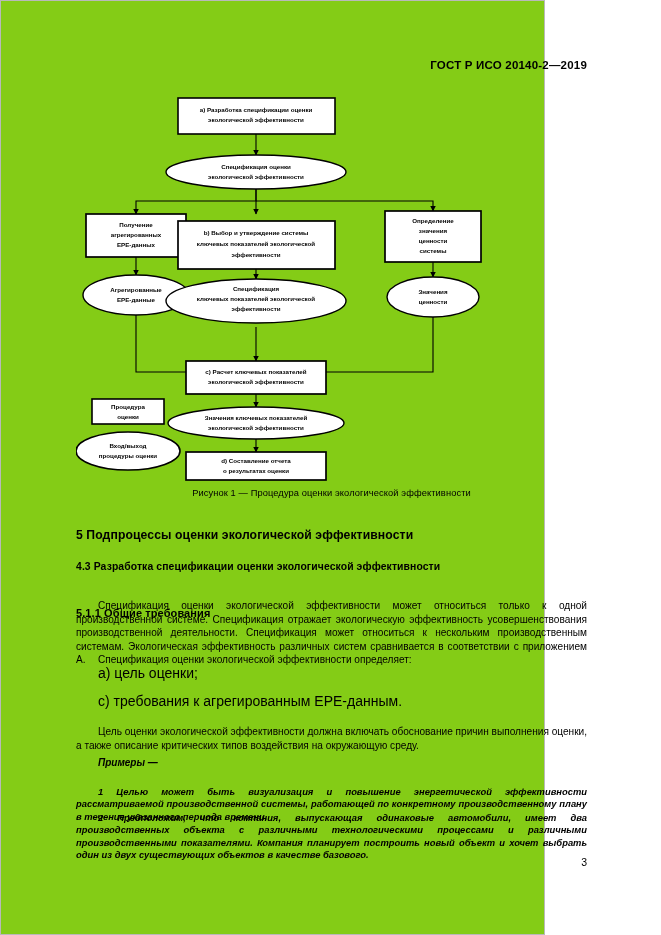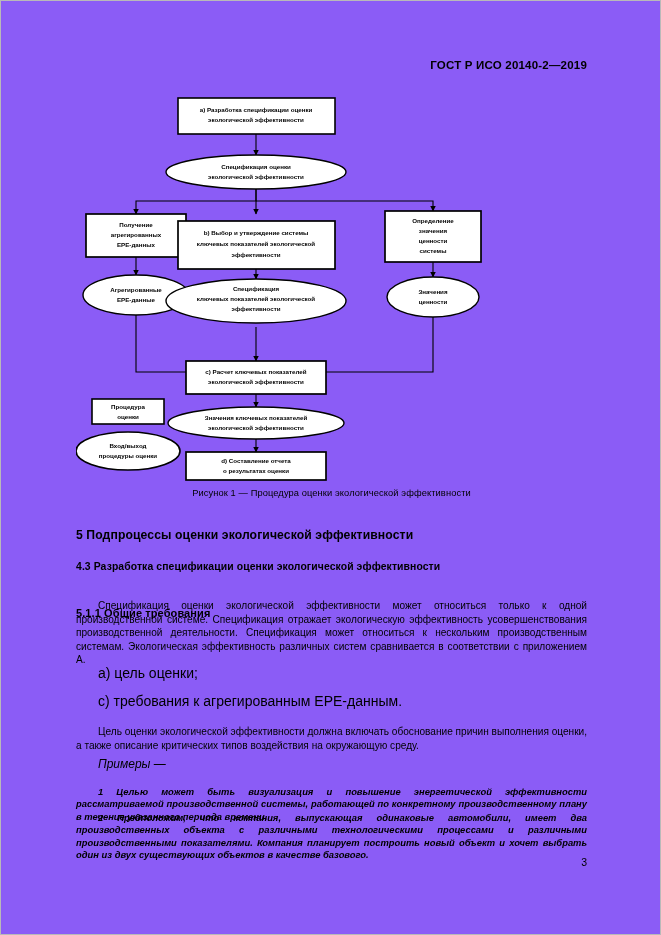--- a/index.html
+++ b/index.html
@@ -11,25 +11,25 @@
     width: 661px;
     height: 935px;
     font-family: "Liberation Sans", sans-serif;
     color: #000000;
     position: relative;
     overflow: hidden;
   }
   .page {
     position: absolute;
     left: 0; top: 0;
-    width: 661px;
+    width: 545px;
     height: 935px;
     box-sizing: border-box;
     border: 1px solid #b9b9b9;
-    background: #8b5cf6;
+    background: #84cc16;
   }
   .content {
     position: absolute;
     left: 75px;
     top: 0;
     width: 511px;
     height: 935px;
   }
 
   
@@ -94,23 +94,23 @@
   .para.indent { text-indent: 22px; }
   .listitem {
     position: absolute;
     font-size: 14px;
     line-height: 13.6px;
     padding-left: 22px;
     width: 489px;
   }
   .example-head {
     position: absolute;
-    font-size: 12px;
+    font-size: 10px;
     font-style: italic;
-    font-weight: normal;
+    font-weight: bold;
     padding-left: 22px;
   }
   .example {
     position: absolute;
     font-size: 9.4px;
     line-height: 12.4px;
     font-style: italic;
     font-weight: bold;
     text-align: justify;
     width: 511px;
@@ -250,20 +250,21 @@
       </svg>
     </div>
 
     <div class="fig-caption">Рисунок 1 — Процедура оценки экологической эффективности</div>
 
     <div class="h1" style="top:527px;">5  Подпроцессы оценки экологической эффективности</div>
     <div class="h2" style="top:560px;">4.3  Разработка спецификации оценки экологической эффективности</div>
     <div class="h3" style="top:582px;">5.1.1  Общие требования</div>
 
     <div class="para indent" style="top:598px;">Спецификация оценки экологической эффективности может относиться только к одной производственной системе. Спецификация отражает экологическую эффективность усовершенствования производственной деятельности. Спецификация может относиться к нескольким производственным системам. Экологическая эффективность различных систем сравнивается в соответствии с приложением А.</div>
+    <div class="para indent" style="top:652px;">Спецификация оценки экологической эффективности определяет:</div>
 
     <div class="listitem" style="top:666px;">a)  цель оценки;</div>
     <div class="listitem" style="top:694px;">c)  требования к агрегированным EPE-данным.</div>
 
     <div class="para indent" style="top:724px;">Цель оценки экологической эффективности должна включать обоснование причин выполнения оценки, а также описание критических типов воздействия на окружающую среду.</div>
 
     <div class="example-head" style="top:756px;">Примеры —</div>
     <div class="example" style="top:773px;margin-top:12px;">1  Целью может быть визуализация и повышение энергетической эффективности рассматриваемой производственной системы, работающей по конкретному производственному плану в течение указанного периода времени.</div>
     <div class="example" style="top:811px;">2  Предположим, что компания, выпускающая одинаковые автомобили, имеет два производственных объекта с различными технологическими процессами и различными производственными показателями. Компания планирует построить новый объект и хочет выбрать один из двух существующих объектов в качестве базового.</div>
 

